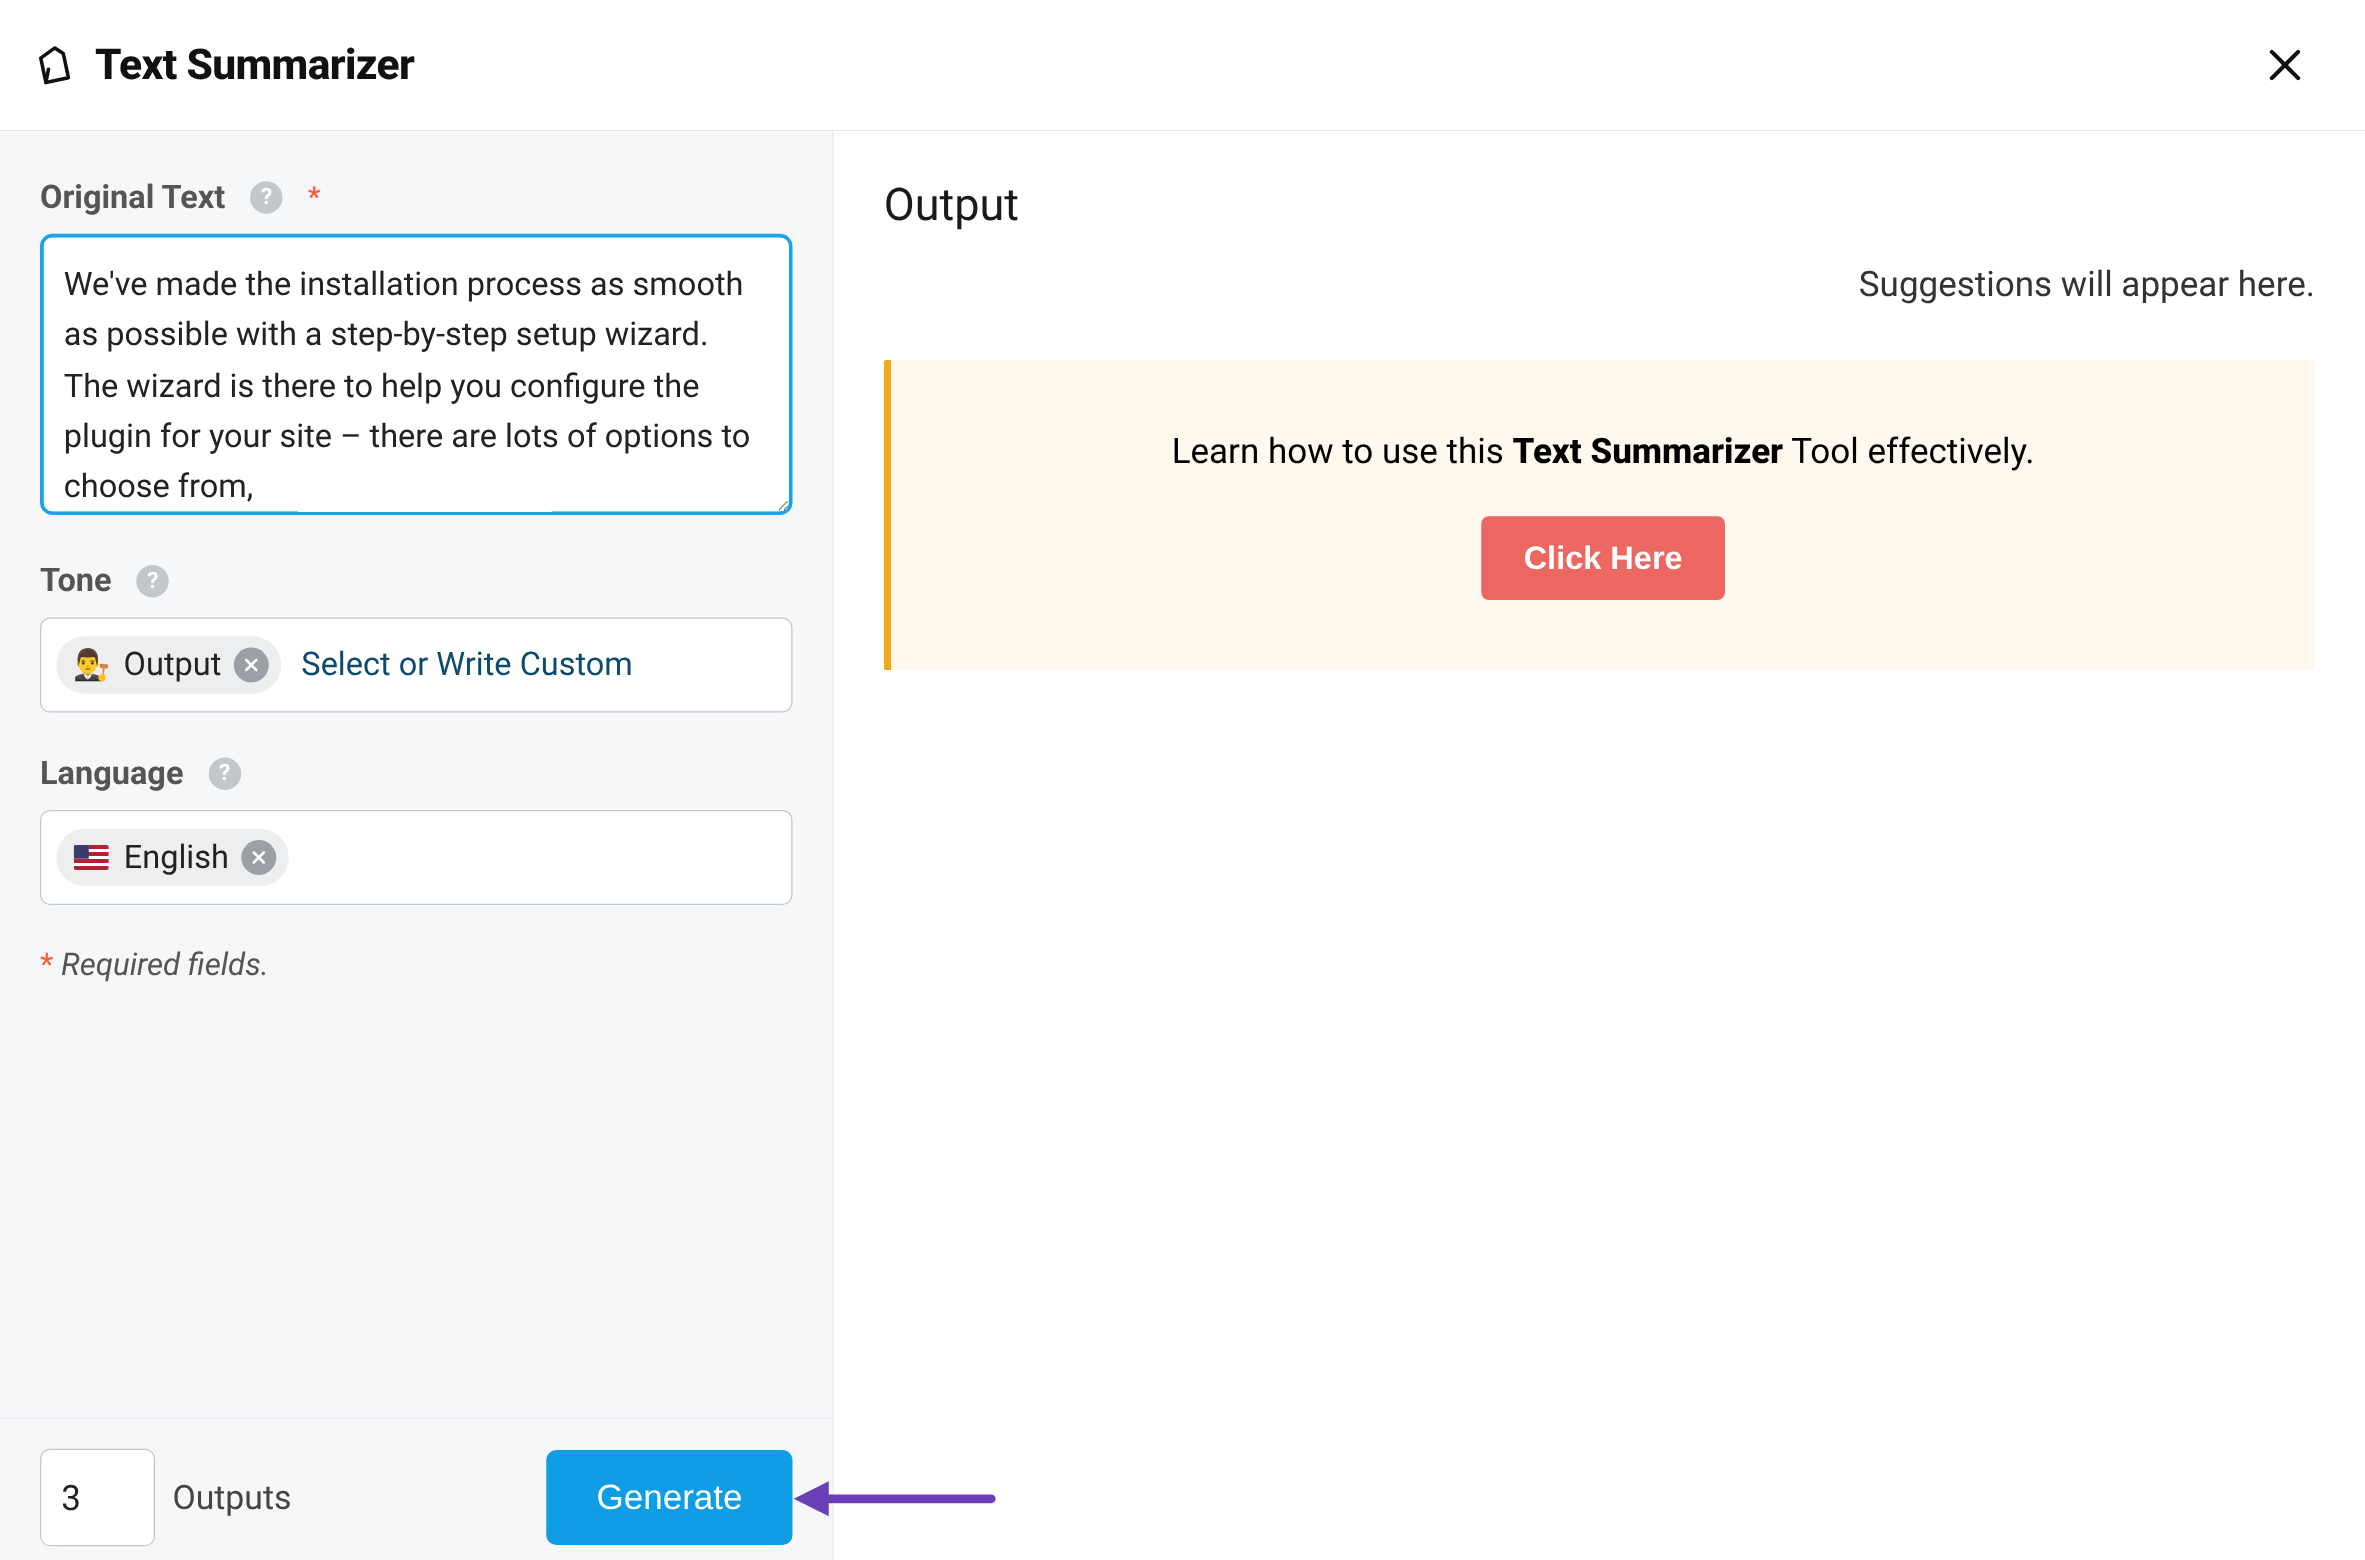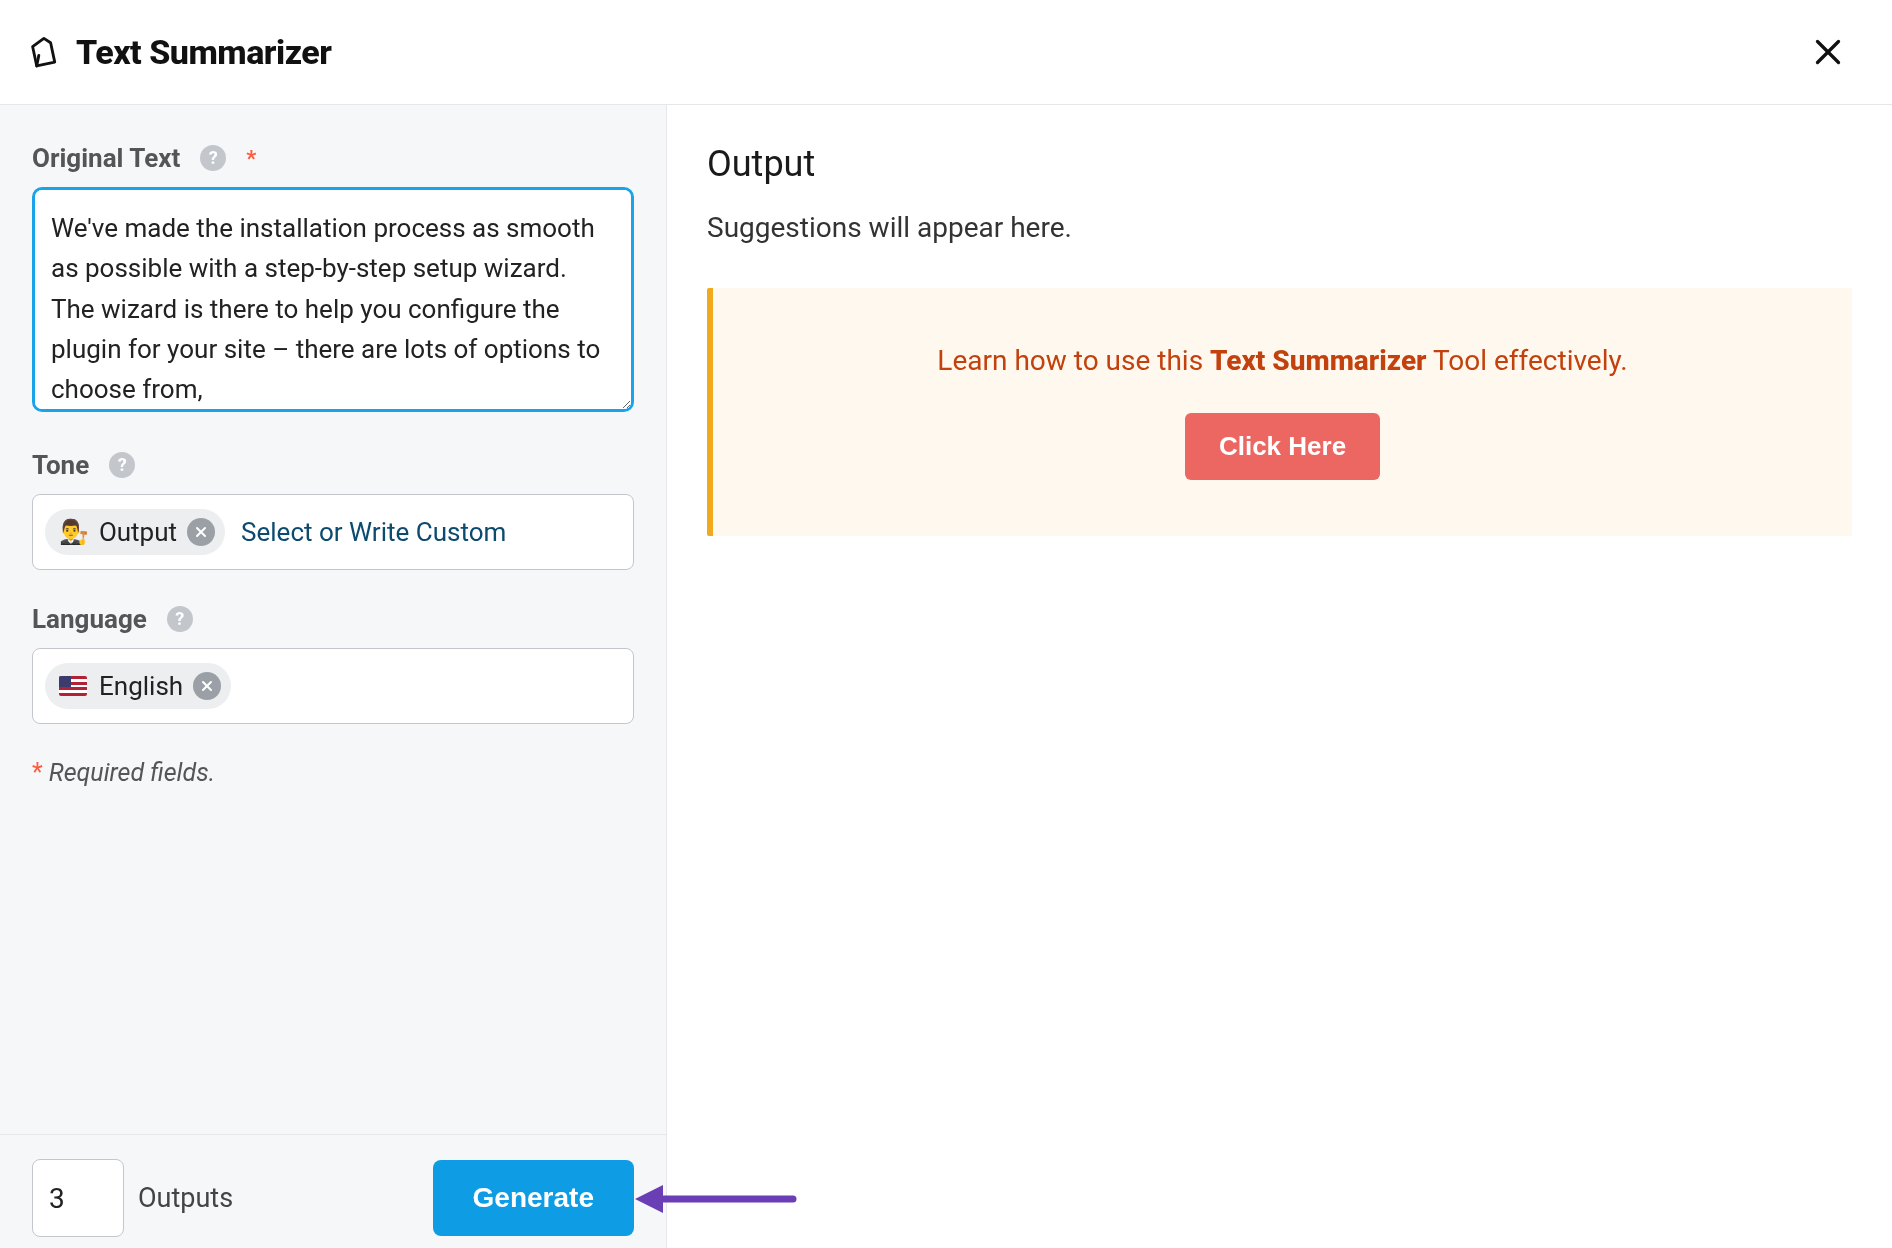--- a/index.html
+++ b/index.html
@@ -116,39 +116,39 @@
     font-size:28px;
     padding:0 8px 0 16px;
     font-family:inherit;
     color:#222;
   }
   .outputs-label { font-size:27px; color:#444; }
   .generate-btn {
     background:#0e9de5;
     color:#fff;
     font-size:28px;
-    font-weight:700;
+    font-weight:400;
     border:none;
     border-radius:8px;
     padding:22px 40px;
     cursor:pointer;
   }
 
   .right-panel { flex:1; padding:38px 40px; background:#fff; position:relative; }
   .output-title { font-size:36px; font-weight:400; margin-bottom:26px; }
-  .output-placeholder { font-size:28px; color:#333; margin-bottom:44px; }
+  .output-placeholder { font-size:28px; color:#333; margin-bottom:44px;text-align:right; }
 
   .learn-box {
     background:#fff8ef;
     border-left:6px solid #f1a91d;
     border-radius:2px;
     padding:56px 40px 56px 40px;
     text-align:center;
   }
-  .learn-text { font-size:28px; color:#c2410c; margin-bottom:36px; }
+  .learn-text { font-size:28px; color:#000000; margin-bottom:36px; }
   .learn-text strong { font-weight:800; }
   .click-here-btn {
     background:#ec6762;
     color:#fff;
     border:none;
     border-radius:6px;
     font-size:26px;
     padding:18px 34px;
     cursor:pointer;
     font-weight:bold;

